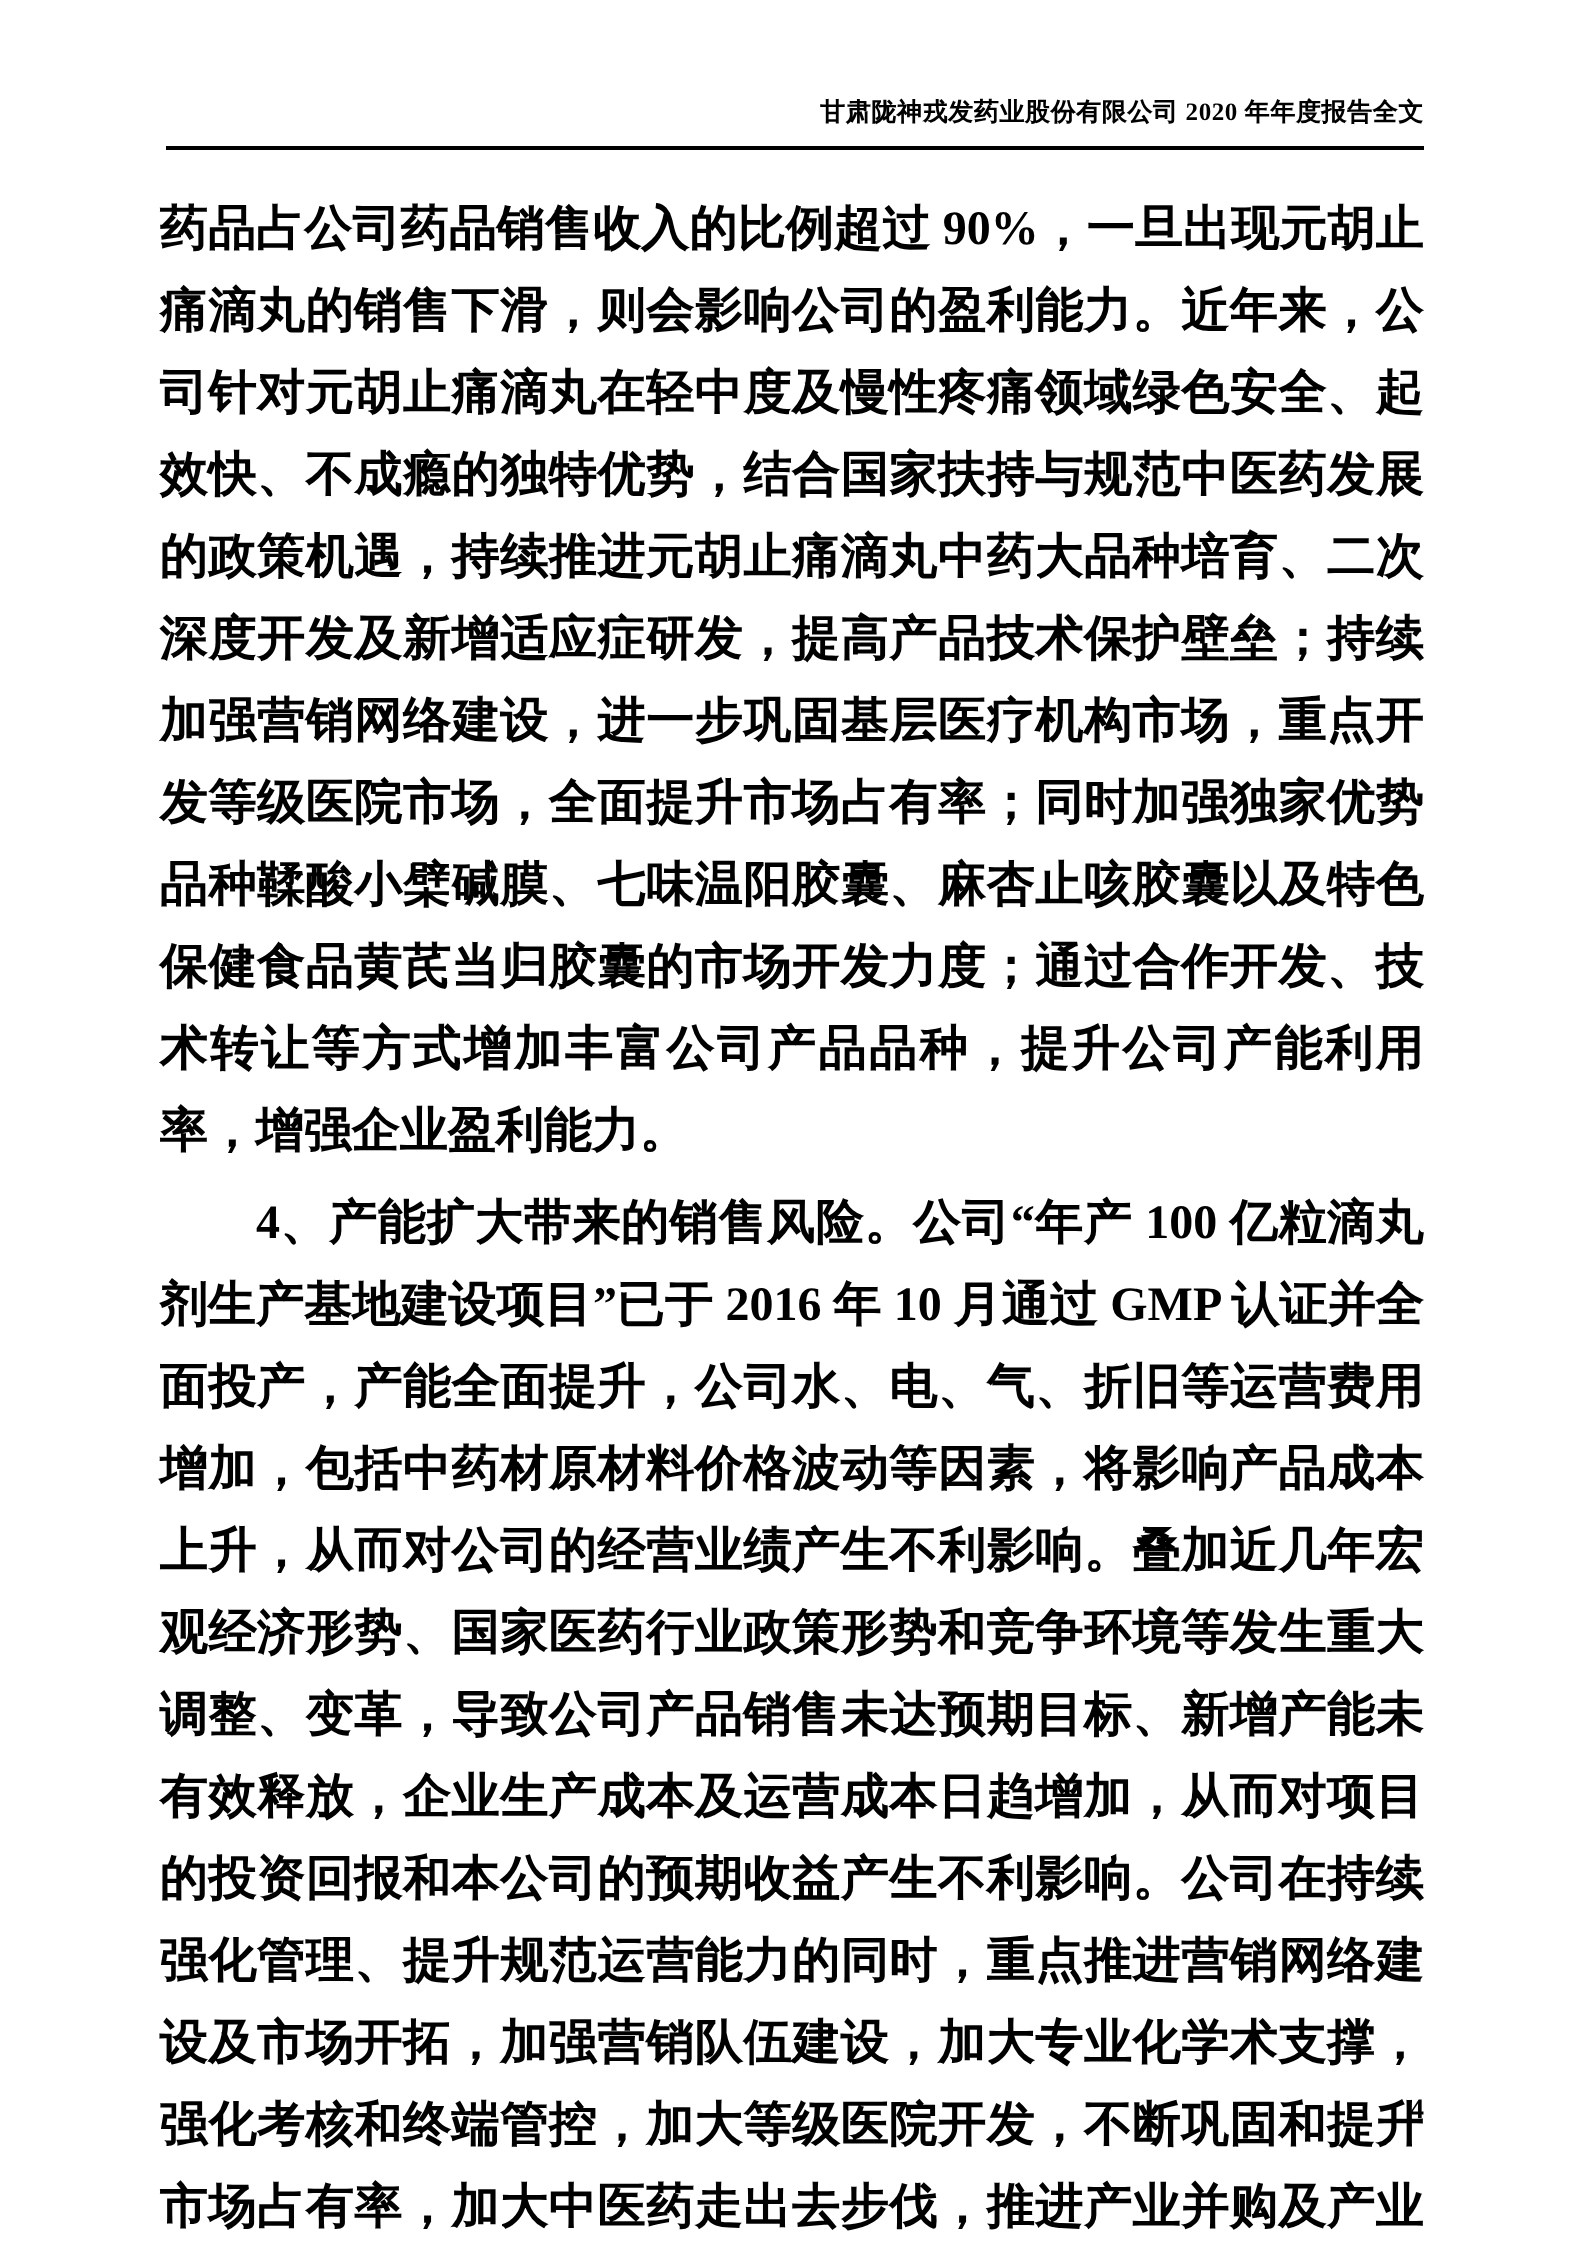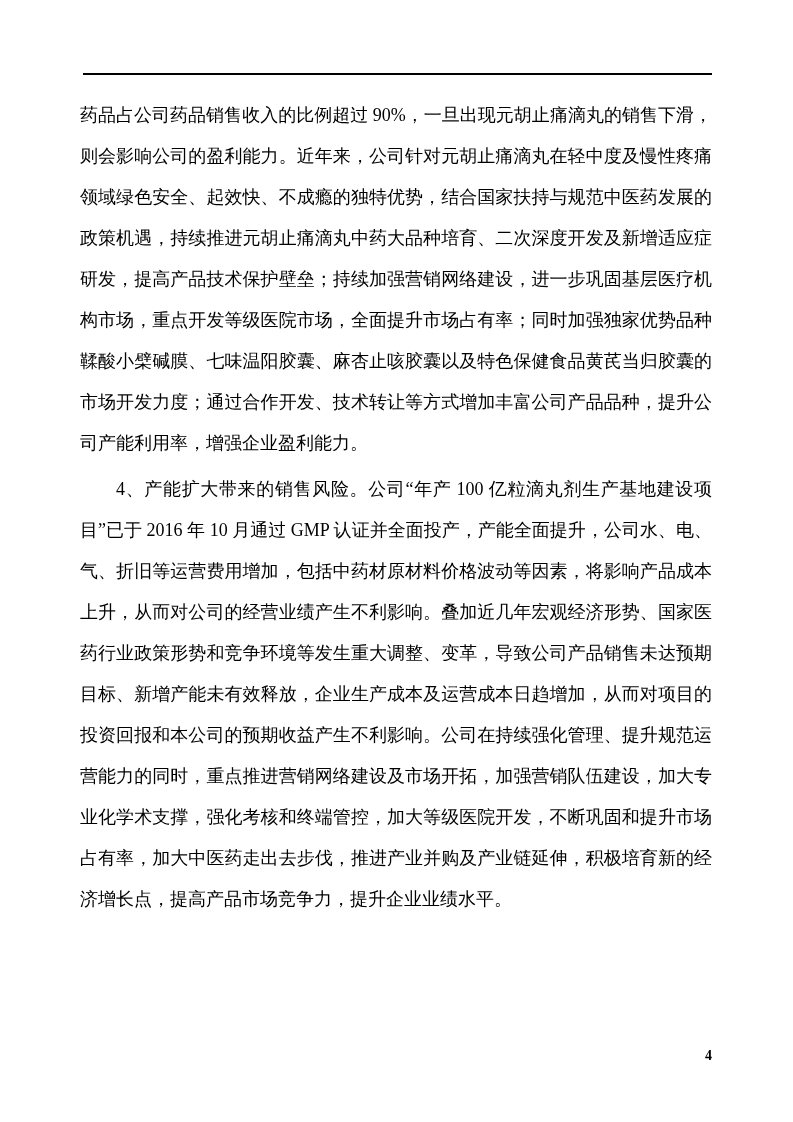--- a/index.html
+++ b/index.html
@@ -36,23 +36,23 @@
     border-top: 2px solid #000000;
   }
   .body-text {
     position: absolute;
     top: 95px;
     left: 80px;
     width: 632px;
   }
   .para {
     margin: 0 0 5px 0;
-    font-size: 18px;
+    font-size: 24px;
     line-height: 41px;
-    font-weight: normal;
+    font-weight: bold;
     text-align: justify;
     text-justify: inter-ideograph;
     word-break: break-all;
   }
   .para.indent {
     text-indent: 2em;
   }
   .pageno {
     position: absolute;
     bottom: 58px;
@@ -61,20 +61,23 @@
     text-align: right;
     font-size: 14px;
     font-weight: bold;
   }
 </style>
 </head>
 <body>
 
 <div class="page">
 
+  <div class="header">
+    <span>甘肃陇神戎发药业股份有限公司 2020 年年度报告全文</span>
+  </div>
 
   <div class="rule"></div>
 
   <div class="body-text">
     <p class="para">药品占公司药品销售收入的比例超过 90%，一旦出现元胡止痛滴丸的销售下滑，则会影响公司的盈利能力。近年来，公司针对元胡止痛滴丸在轻中度及慢性疼痛领域绿色安全、起效快、不成瘾的独特优势，结合国家扶持与规范中医药发展的政策机遇，持续推进元胡止痛滴丸中药大品种培育、二次深度开发及新增适应症研发，提高产品技术保护壁垒；持续加强营销网络建设，进一步巩固基层医疗机构市场，重点开发等级医院市场，全面提升市场占有率；同时加强独家优势品种鞣酸小檗碱膜、七味温阳胶囊、麻杏止咳胶囊以及特色保健食品黄芪当归胶囊的市场开发力度；通过合作开发、技术转让等方式增加丰富公司产品品种，提升公司产能利用率，增强企业盈利能力。</p>
     <p class="para indent">4、产能扩大带来的销售风险。公司“年产 100 亿粒滴丸剂生产基地建设项目”已于 2016 年 10 月通过 GMP 认证并全面投产，产能全面提升，公司水、电、气、折旧等运营费用增加，包括中药材原材料价格波动等因素，将影响产品成本上升，从而对公司的经营业绩产生不利影响。叠加近几年宏观经济形势、国家医药行业政策形势和竞争环境等发生重大调整、变革，导致公司产品销售未达预期目标、新增产能未有效释放，企业生产成本及运营成本日趋增加，从而对项目的投资回报和本公司的预期收益产生不利影响。公司在持续强化管理、提升规范运营能力的同时，重点推进营销网络建设及市场开拓，加强营销队伍建设，加大专业化学术支撑，强化考核和终端管控，加大等级医院开发，不断巩固和提升市场占有率，加大中医药走出去步伐，推进产业并购及产业链延伸，积极培育新的经济增长点，提高产品市场竞争力，提升企业业绩水平。</p>
   </div>
 
   <div class="pageno">4</div>
 

